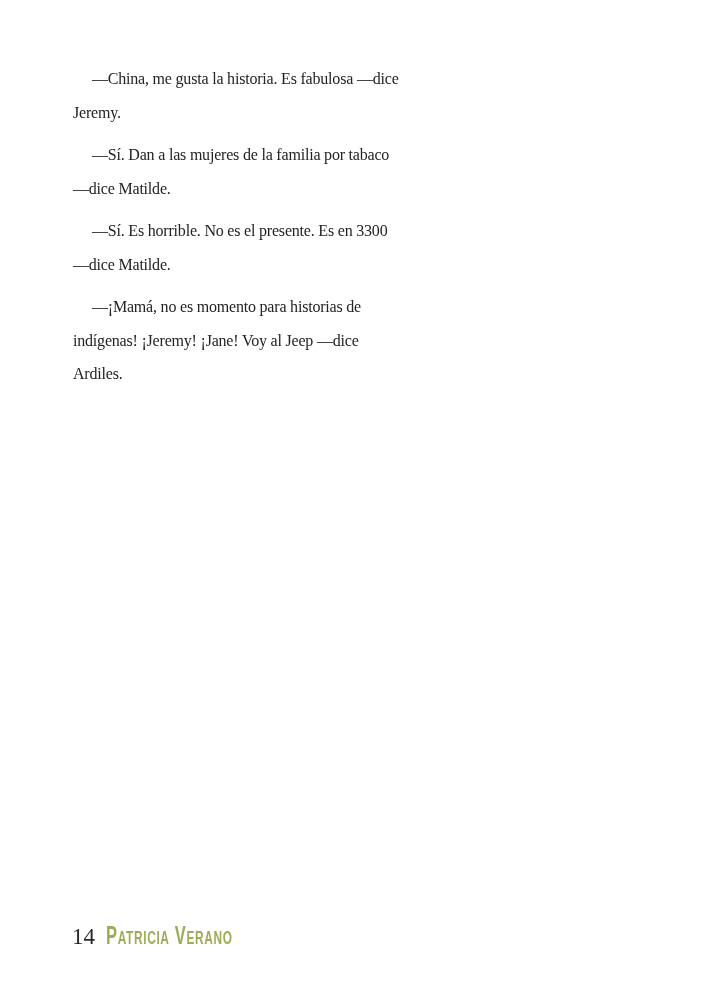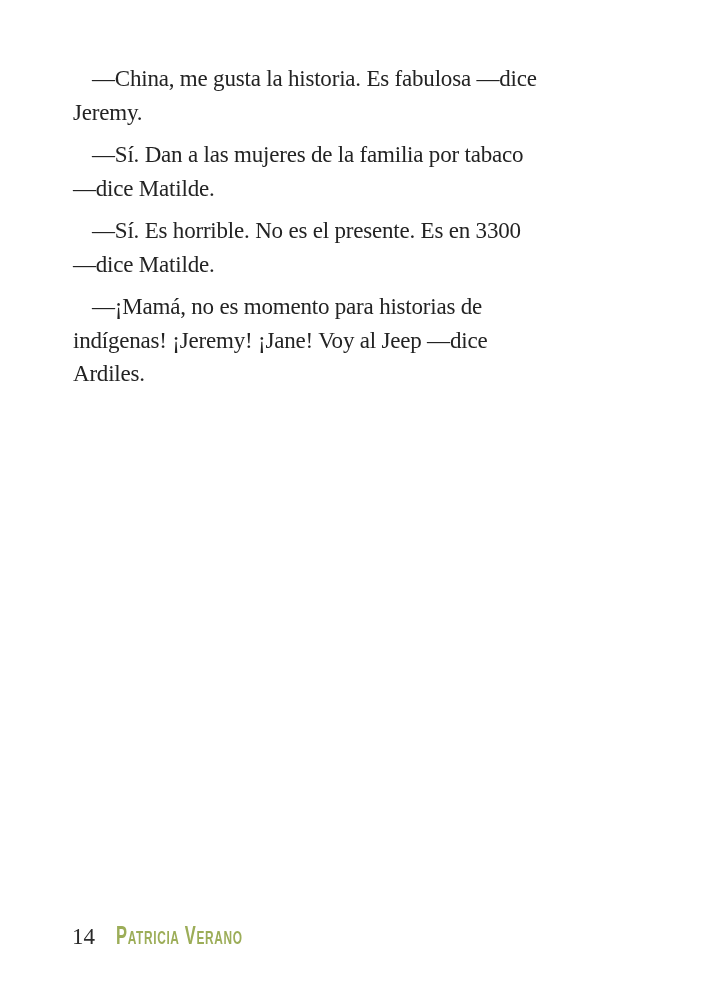--- a/index.html
+++ b/index.html
@@ -18,33 +18,33 @@
   }
   .text-block {
     position: absolute;
     left: 73px;
     top: 62px;
     width: 596px;
     color: #232323;
   }
   .text-block p {
     margin: 0 0 9px 0;
-    font-size: 23px;
+    font-size: 16px;
     line-height: 33.5px;
     text-indent: 19px;
     letter-spacing: -0.2px;
     white-space: pre-line;
   }
   .footer {
     position: absolute;
     left: 72px;
     top: 921px;
     display: flex;
     align-items: baseline;
-    gap: 21px;
+    gap: 11px;
   }
   .page-number {
     font-family: "Liberation Serif", serif;
     font-size: 23px;
     color: #2a2a2a;
   }
   .author {
     display: inline-block;
     font-family: "Liberation Sans", sans-serif;
     font-weight: 700;

